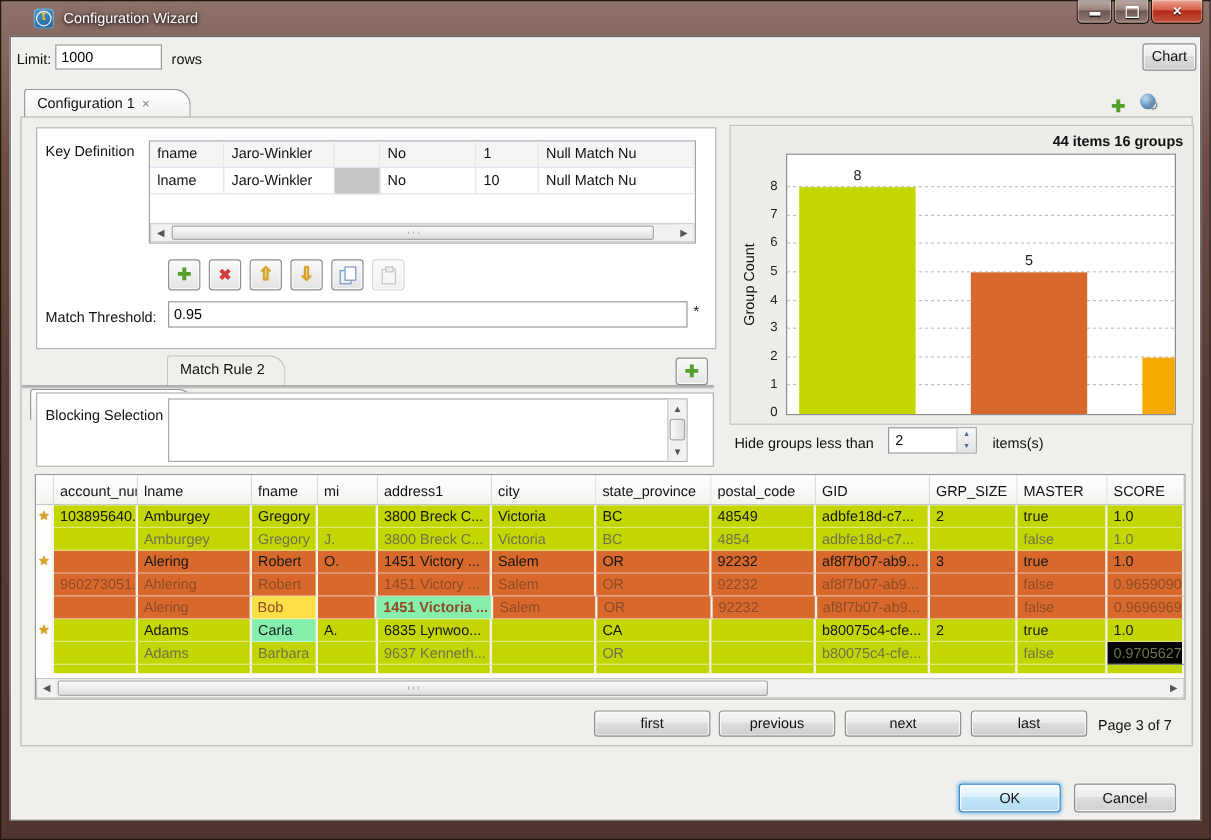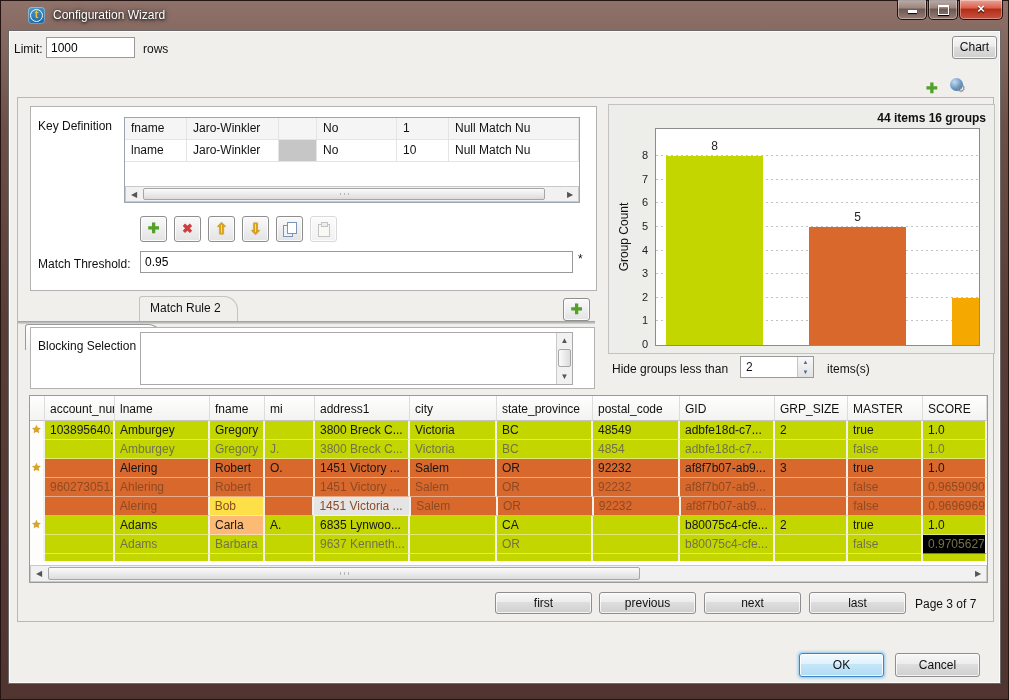--- a/index.html
+++ b/index.html
@@ -107,20 +107,23 @@
     <div class="wbtn close" style="left:959px;width:44px;"><span class="glyph-x">×</span></div>
   </div>
 
   <div class="client"></div>
 
   <div class="lbl" style="left:14px;top:42px;">Limit:</div>
   <input class="inputbox" style="left: 46px; top: 37px; width: 89px; height: 21px;" value="1000">
   <div class="lbl" style="left:143px;top:42px;">rows</div>
   <div class="btn7" style="left:952px;top:36px;width:45px;height:23px;line-height:21px;">Chart</div>
 
+  <div class="tab" style="left:20px;top:74px;width:139px;">
+    <span>Configuration 1</span><span class="tab-close">×</span>
+  </div>
   <div class="abs" style="left:926px;top:77px;"><span class="g-plus">✚</span></div>
   <div class="abs" style="left:950px;top:78px;width:20px;height:18px;">
     <span class="gear-base" style="left:0;top:0;"></span>
       <span class="gear-teeth" style="left:6px;top:4px;">⚙</span>
   </div>
 
   <div class="wrapper" style="left:17px;top:97px;width:977px;height:525px;"></div>
 
   <div class="panel" style="left:30px;top:106px;width:567px;height:185px;"></div>
   <div class="lbl" style="left:38px;top:119px;">Key Definition</div>
@@ -296,34 +299,34 @@
           <div class="rt-td" style="width: 73px; background: rgb(216, 104, 44); color: rgb(143, 74, 36);"></div>
           <div class="rt-td" style="width: 75px; background: rgb(216, 104, 44); color: rgb(143, 74, 36);">false</div>
           <div class="rt-td" style="width: 64px; background: rgb(216, 104, 44); color: rgb(143, 74, 36);">0.9659090</div>
         </div>
         <div class="rt-row">
           <div class="rt-td rt-gutter" style="width: 15px;"></div>
           <div class="rt-td" style="width: 70px; background: rgb(216, 104, 44); color: rgb(143, 74, 36);"></div>
           <div class="rt-td" style="width: 95px; background: rgb(216, 104, 44); color: rgb(143, 74, 36);">Alering</div>
           <div class="rt-td" style="width: 55px; background: #fde047; color: rgb(143, 74, 36);">Bob</div>
           <div class="rt-td" style="width: 50px; background: rgb(216, 104, 44); color: rgb(143, 74, 36);"></div>
-          <div class="rt-td" style="width: 97px; background: #e5e5e5; color: rgb(143, 74, 36);">1451 Victoria ...</div>
+          <div class="rt-td" style="width: 97px; background: #86efac; color: rgb(143, 74, 36); font-weight: bold;">1451 Victoria ...</div>
           <div class="rt-td" style="width: 87px; background: rgb(216, 104, 44); color: rgb(143, 74, 36);">Salem</div>
           <div class="rt-td" style="width: 96px; background: rgb(216, 104, 44); color: rgb(143, 74, 36);">OR</div>
           <div class="rt-td" style="width: 87px; background: rgb(216, 104, 44); color: rgb(143, 74, 36);">92232</div>
           <div class="rt-td" style="width: 95px; background: rgb(216, 104, 44); color: rgb(143, 74, 36);">af8f7b07-ab9...</div>
           <div class="rt-td" style="width: 73px; background: rgb(216, 104, 44); color: rgb(143, 74, 36);"></div>
           <div class="rt-td" style="width: 75px; background: rgb(216, 104, 44); color: rgb(143, 74, 36);">false</div>
           <div class="rt-td" style="width: 64px; background: rgb(216, 104, 44); color: rgb(143, 74, 36);">0.9696969</div>
         </div>
         <div class="rt-row">
           <div class="rt-td rt-gutter" style="width: 15px;"><div class="star" style="display: inline;">★</div></div>
           <div class="rt-td" style="width: 70px; background: rgb(195, 214, 0); color: rgb(22, 22, 22);"></div>
           <div class="rt-td" style="width: 95px; background: rgb(195, 214, 0); color: rgb(22, 22, 22);">Adams</div>
-          <div class="rt-td" style="width: 55px; background: #fdba74; color: rgb(22, 22, 22);">Carla</div>
+          <div class="rt-td" style="width: 55px; background: #86efac; color: rgb(22, 22, 22);">Carla</div>
           <div class="rt-td" style="width: 50px; background: rgb(195, 214, 0); color: rgb(22, 22, 22);">A.</div>
           <div class="rt-td" style="width: 95px; background: rgb(195, 214, 0); color: rgb(22, 22, 22);">6835 Lynwoo...</div>
           <div class="rt-td" style="width: 87px; background: rgb(195, 214, 0); color: rgb(22, 22, 22);"></div>
           <div class="rt-td" style="width: 96px; background: rgb(195, 214, 0); color: rgb(22, 22, 22);">CA</div>
           <div class="rt-td" style="width: 87px; background: rgb(195, 214, 0); color: rgb(22, 22, 22);"></div>
           <div class="rt-td" style="width: 95px; background: rgb(195, 214, 0); color: rgb(22, 22, 22);">b80075c4-cfe...</div>
           <div class="rt-td" style="width: 73px; background: rgb(195, 214, 0); color: rgb(22, 22, 22);">2</div>
           <div class="rt-td" style="width: 75px; background: rgb(195, 214, 0); color: rgb(22, 22, 22);">true</div>
           <div class="rt-td" style="width: 64px; background: rgb(195, 214, 0); color: rgb(22, 22, 22);">1.0</div>
         </div>

